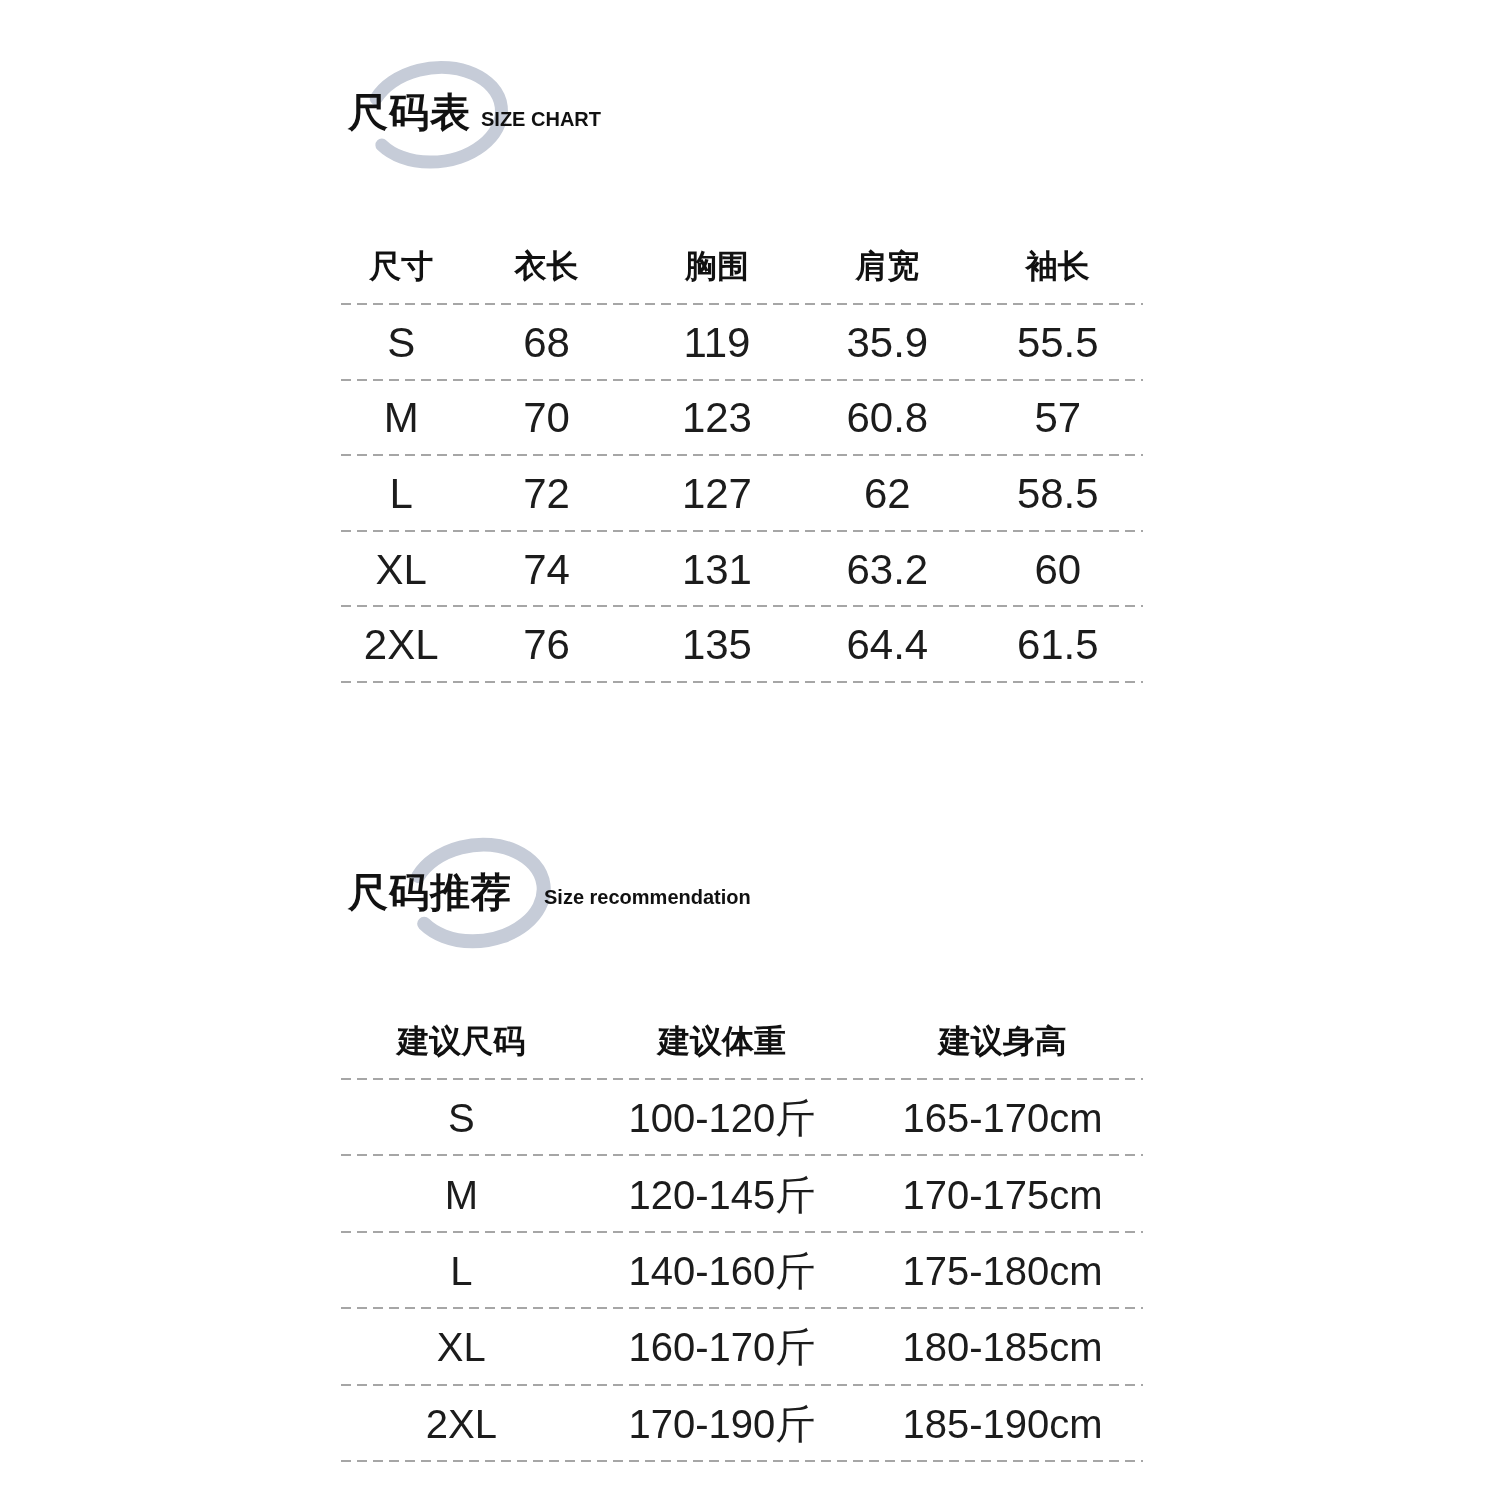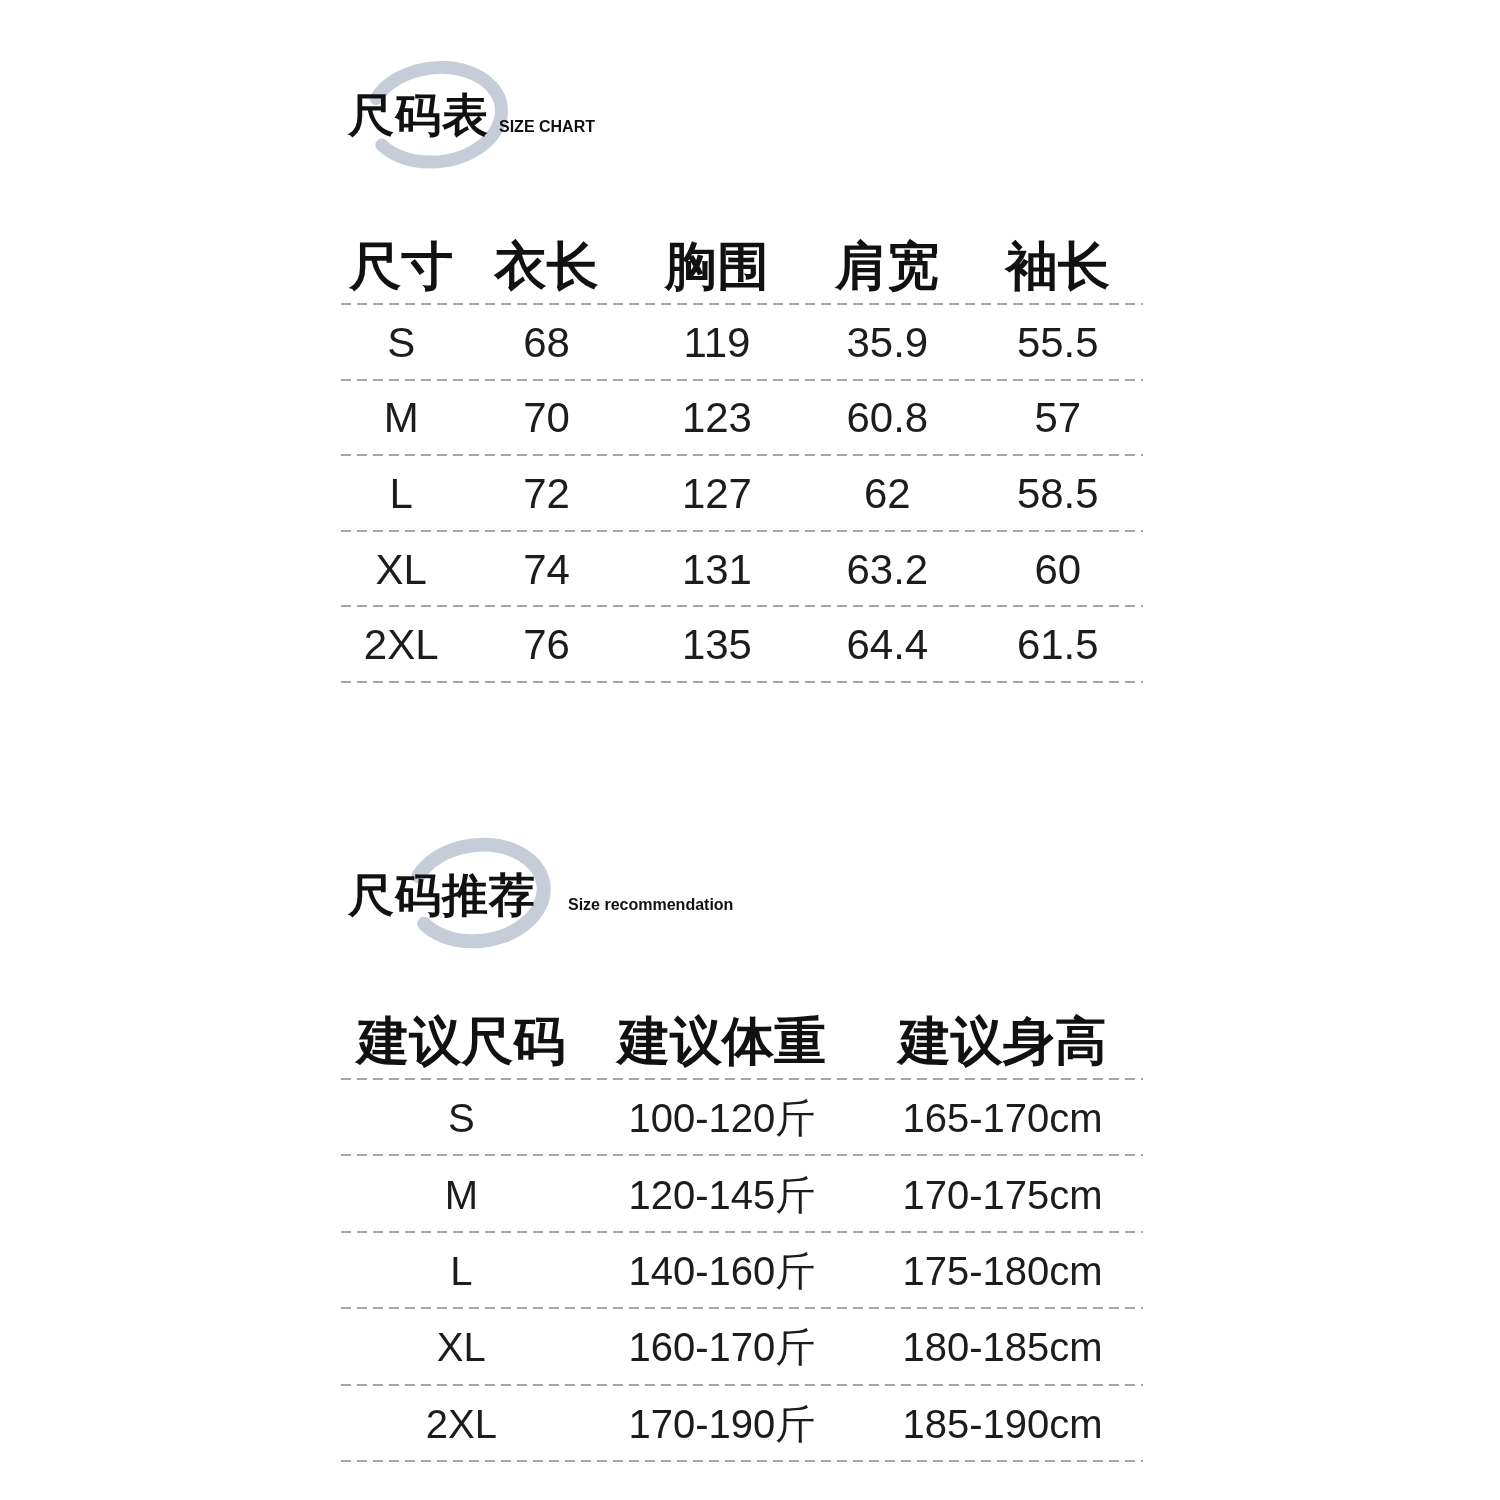--- a/index.html
+++ b/index.html
@@ -15,29 +15,29 @@
   }
 
   
   .title-block {
     position: absolute;
     display: flex;
     align-items: flex-end;
     z-index: 2;
   }
   .title-cn {
-    font-size: 46px;
+    font-size: 40px;
     font-weight: 900;
     line-height: 1;
     color: #111111;
     letter-spacing: 1px;
     white-space: nowrap;
   }
   .title-en {
-    font-size: 16px;
+    font-size: 20px;
     font-weight: 700;
     color: #111111;
     line-height: 1;
     margin-bottom: 3px;
     white-space: nowrap;
   }
   #title1 { left: 348px; top: 92px; }
   #title1 .title-en { margin-left: 10px; }
   #title2 { left: 348px; top: 872px; justify-content: center; }
   #title2 .title-en { margin-left: 32px; margin-bottom: 5px; }
@@ -74,21 +74,21 @@
 
   .dashed::after {
     content: "";
     position: absolute;
     left: 0; right: 0; bottom: 0;
     height: 2px;
     background: repeating-linear-gradient(to right, #a6a6a6 0 10px, transparent 10px 16px);
   }
 
   .hcell {
-    font-size: 52px;
+    font-size: 32px;
     font-weight: 900;
     color: #111111;
     line-height: 1;
     white-space: nowrap;
   }
   .cell {
     font-size: 42px;
     font-weight: 400;
     color: #1c1c1c;
     line-height: 1;

